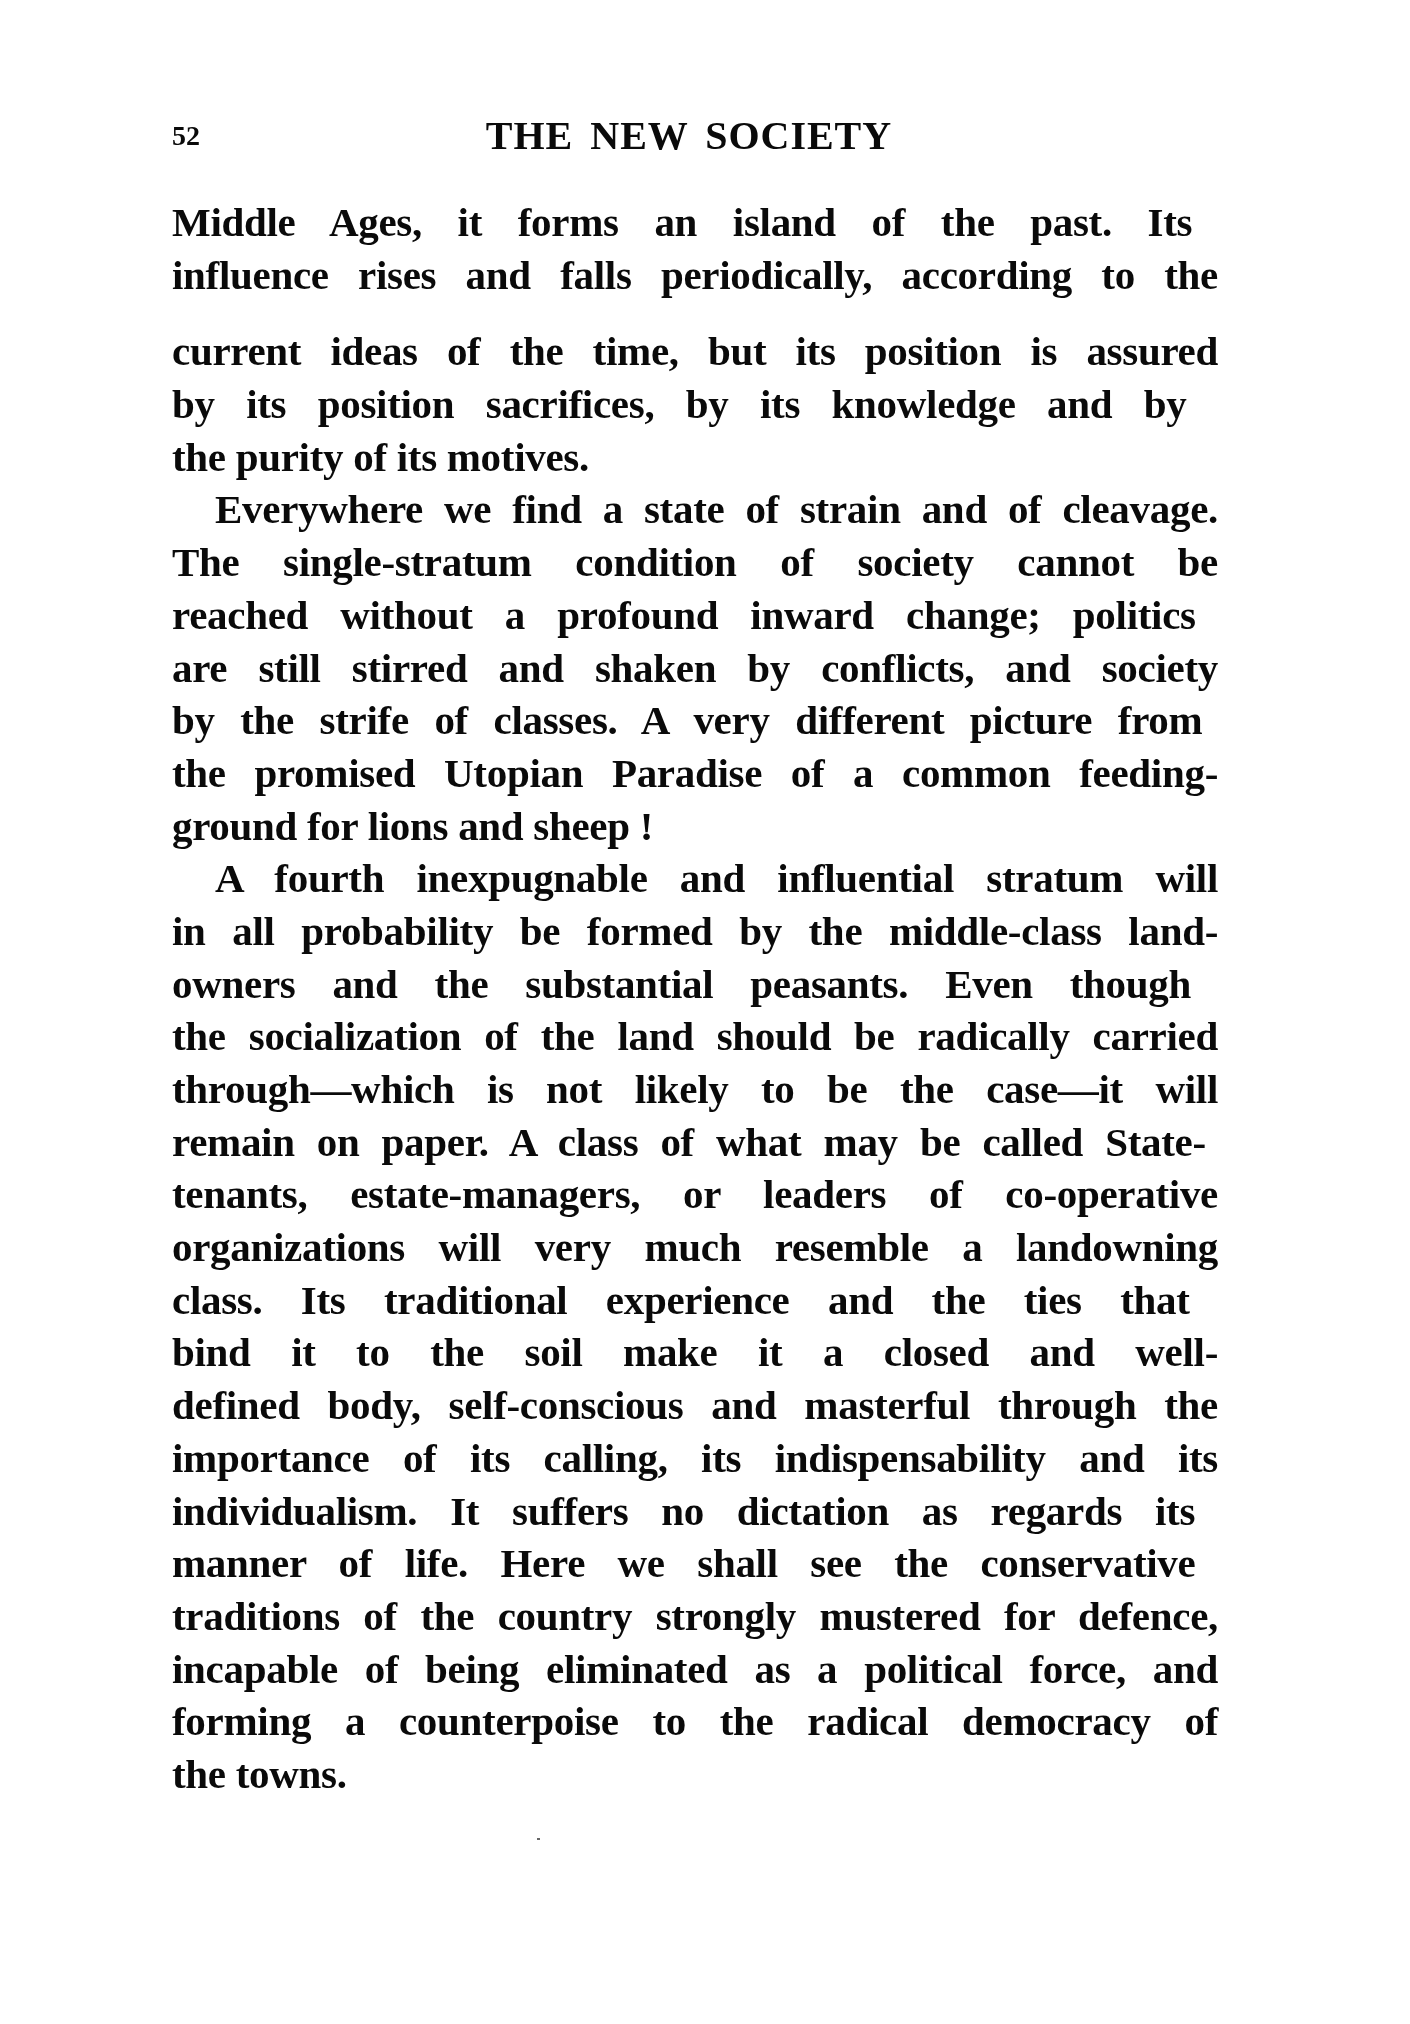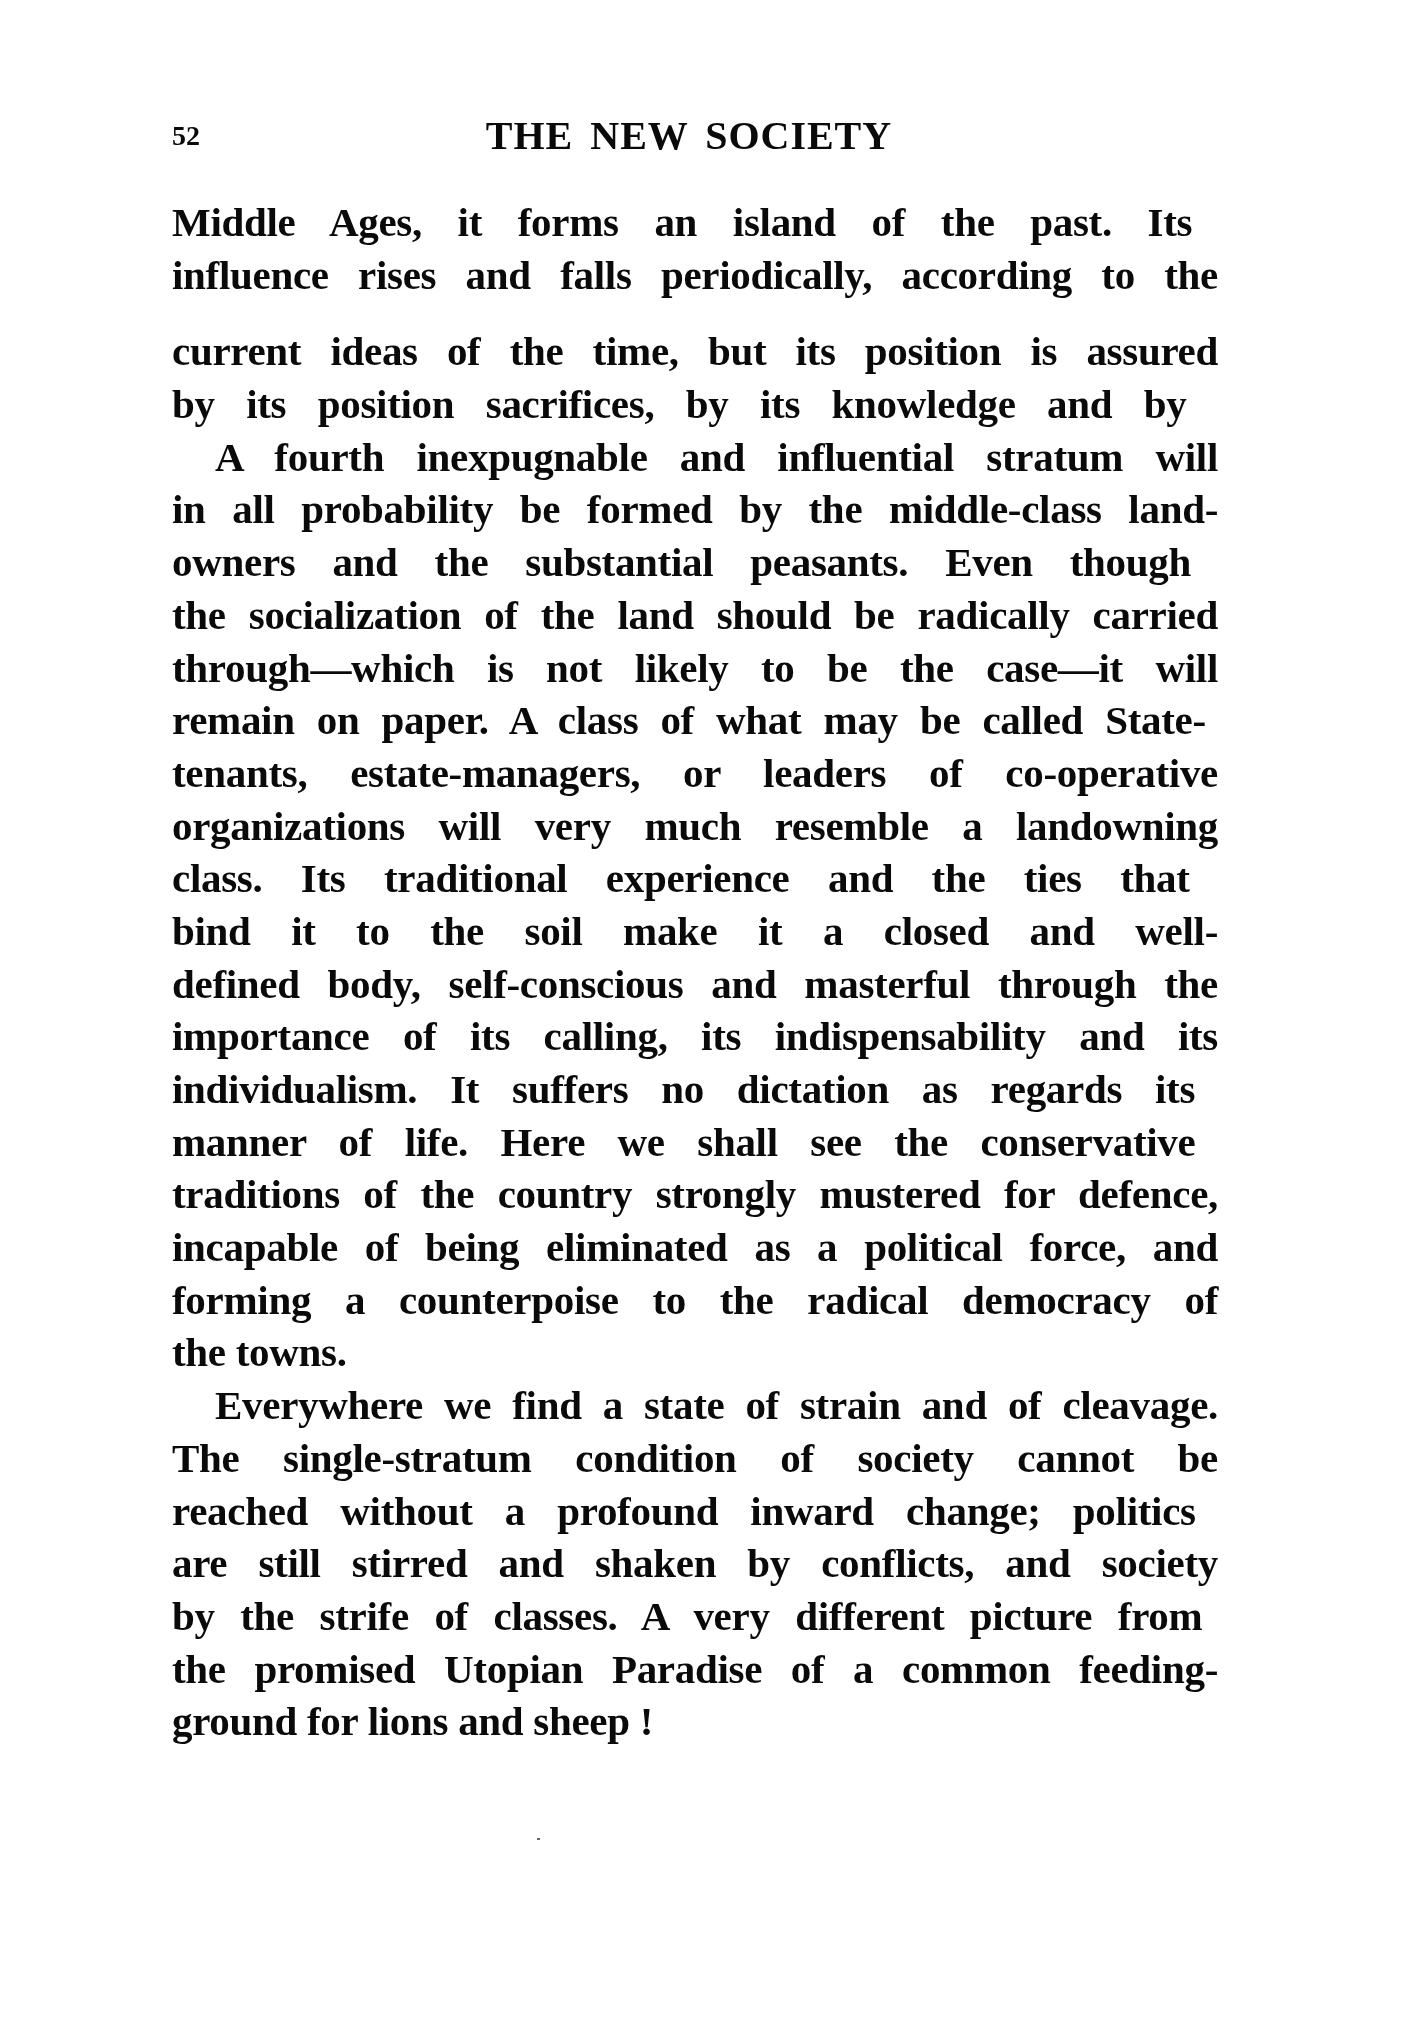--- a/index.html
+++ b/index.html
@@ -87,20 +87,30 @@
     <span class="page-number">52</span>
     <span class="running-title">THE NEW SOCIETY</span>
   </div>
 
   <div class="body-text" id="body-text">
       <div class="paragraph">
         <span class="line" style="display: block; text-align-last: left; text-align: left; word-spacing: 25.7422px;">Middle Ages, it forms an island of the past.  Its</span>
         <span class="line" style="display: block; text-align-last: left; text-align: center; word-spacing: 19.3951px;">influence rises and falls periodically, according to the</span>
         <span class="line" style="display: block; text-align-last: left; text-align: right; word-spacing: 19.2292px; margin-top: 24px;">current ideas of the time, but its position is assured</span>
         <span class="line" style="display: block; text-align-last: left; text-align: left; word-spacing: 21.5059px;">by its position sacrifices, by its knowledge and by</span>
+        <span class="line last">the purity of its motives.</span>
+      </div>
+      <div class="paragraph">
+        <span class="line indent" style="display: block; text-align-last: left; text-align: left; word-spacing: 11.0642px;">Everywhere we find a state of strain and of cleavage.</span>
+        <span class="line" style="display: block; text-align-last: left; text-align: left; word-spacing: 33.6667px;">The single-stratum condition of society cannot be</span>
+        <span class="line" style="display: block; text-align-last: left; text-align: left; word-spacing: 22.2679px;">reached without a profound inward change;  politics</span>
+        <span class="line" style="display: block; text-align-last: left; text-align: left; word-spacing: 21.2051px;">are still stirred and shaken by conflicts, and society</span>
+        <span class="line" style="display: block; text-align-last: left; text-align: left; word-spacing: 15.6125px;">by the strife of classes.  A very different picture from</span>
+        <span class="line" style="display: block; text-align-last: left; text-align: left; word-spacing: 18.7612px;">the promised Utopian Paradise of a common feeding-</span>
+        <span class="line last">ground for lions and sheep !</span>
       </div>
       <div class="paragraph">
         <span class="line indent" style="display: block; text-align-last: left; text-align: left; word-spacing: 22.3438px;">A fourth inexpugnable and influential stratum will</span>
         <span class="line" style="display: block; text-align-last: left; text-align: left; word-spacing: 16.6914px;">in all probability be formed by the middle-class land-</span>
         <span class="line" style="display: block; text-align-last: left; text-align: left; word-spacing: 26.9911px;">owners and the substantial peasants.  Even though</span>
         <span class="line" style="display: block; text-align-last: left; text-align: left; word-spacing: 13.0195px;">the socialization of the land should be radically carried</span>
         <span class="line" style="display: block; text-align-last: left; text-align: left; word-spacing: 22.5273px;">through—which is not likely to be the case—it will</span>
         <span class="line" style="display: block; text-align-last: left; text-align: left; word-spacing: 12.1548px;">remain on paper.  A class of what may be called State-</span>
         <span class="line" style="display: block; text-align-last: left; text-align: left; word-spacing: 32.8031px;">tenants, estate-managers, or leaders of co-operative</span>
         <span class="line" style="display: block; text-align-last: left; text-align: left; word-spacing: 23.5859px;">organizations will very much resemble a landowning</span>
@@ -108,25 +118,16 @@
         <span class="line" style="display: block; text-align-last: left; text-align: left; word-spacing: 30.5813px;">bind it to the soil make it a closed and well-</span>
         <span class="line" style="display: block; text-align-last: left; text-align: left; word-spacing: 17.8854px;">defined body, self-conscious and masterful through the</span>
         <span class="line" style="display: block; text-align-last: left; text-align: left; word-spacing: 23.5625px;">importance of its calling, its indispensability and its</span>
         <span class="line" style="display: block; text-align-last: left; text-align: left; word-spacing: 22.916px;">individualism.  It suffers no dictation as regards its</span>
         <span class="line" style="display: block; text-align-last: left; text-align: left; word-spacing: 22.5399px;">manner of life.  Here we shall see the conservative</span>
         <span class="line" style="display: block; text-align-last: left; text-align: left; word-spacing: 13.5491px;">traditions of the country strongly mustered for defence,</span>
         <span class="line" style="display: block; text-align-last: left; text-align: left; word-spacing: 16.8809px;">incapable of being eliminated as a political force, and</span>
         <span class="line" style="display: block; text-align-last: left; text-align: left; word-spacing: 23.8795px;">forming a counterpoise to the radical democracy of</span>
         <span class="line last">the towns.</span>
       </div>
-      <div class="paragraph">
-        <span class="line indent" style="display: block; text-align-last: left; text-align: left; word-spacing: 11.0642px;">Everywhere we find a state of strain and of cleavage.</span>
-        <span class="line" style="display: block; text-align-last: left; text-align: left; word-spacing: 33.6667px;">The single-stratum condition of society cannot be</span>
-        <span class="line" style="display: block; text-align-last: left; text-align: left; word-spacing: 22.2679px;">reached without a profound inward change;  politics</span>
-        <span class="line" style="display: block; text-align-last: left; text-align: left; word-spacing: 21.2051px;">are still stirred and shaken by conflicts, and society</span>
-        <span class="line" style="display: block; text-align-last: left; text-align: left; word-spacing: 15.6125px;">by the strife of classes.  A very different picture from</span>
-        <span class="line" style="display: block; text-align-last: left; text-align: left; word-spacing: 18.7612px;">the promised Utopian Paradise of a common feeding-</span>
-        <span class="line last">ground for lions and sheep !</span>
-      </div>
     </div>
 
   <div class="speck"></div>
 </div>
 
 </body></html>

